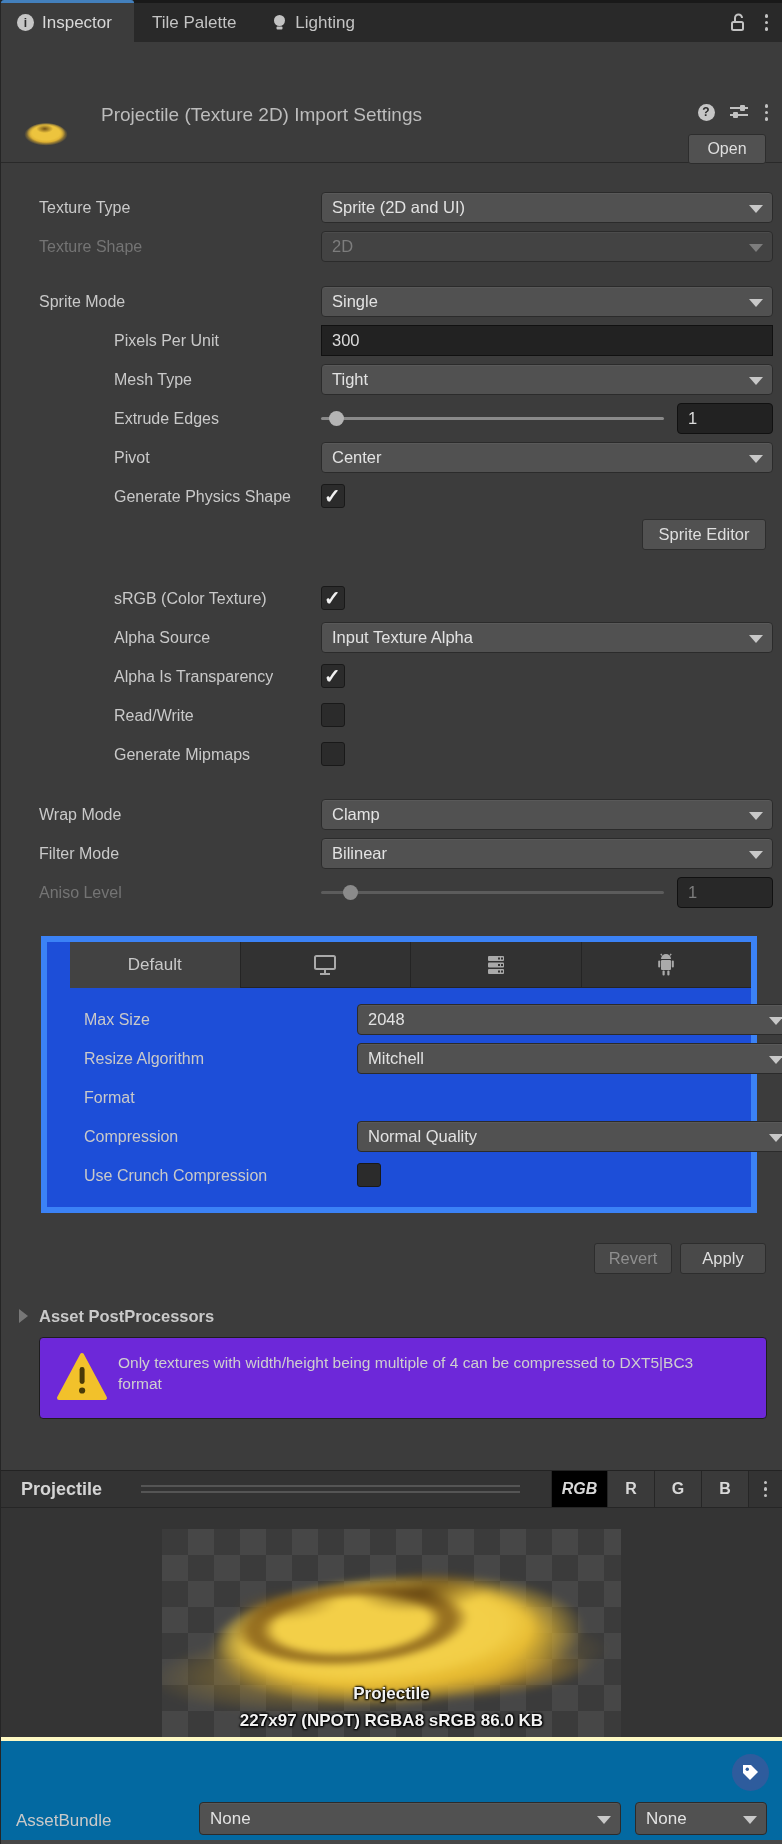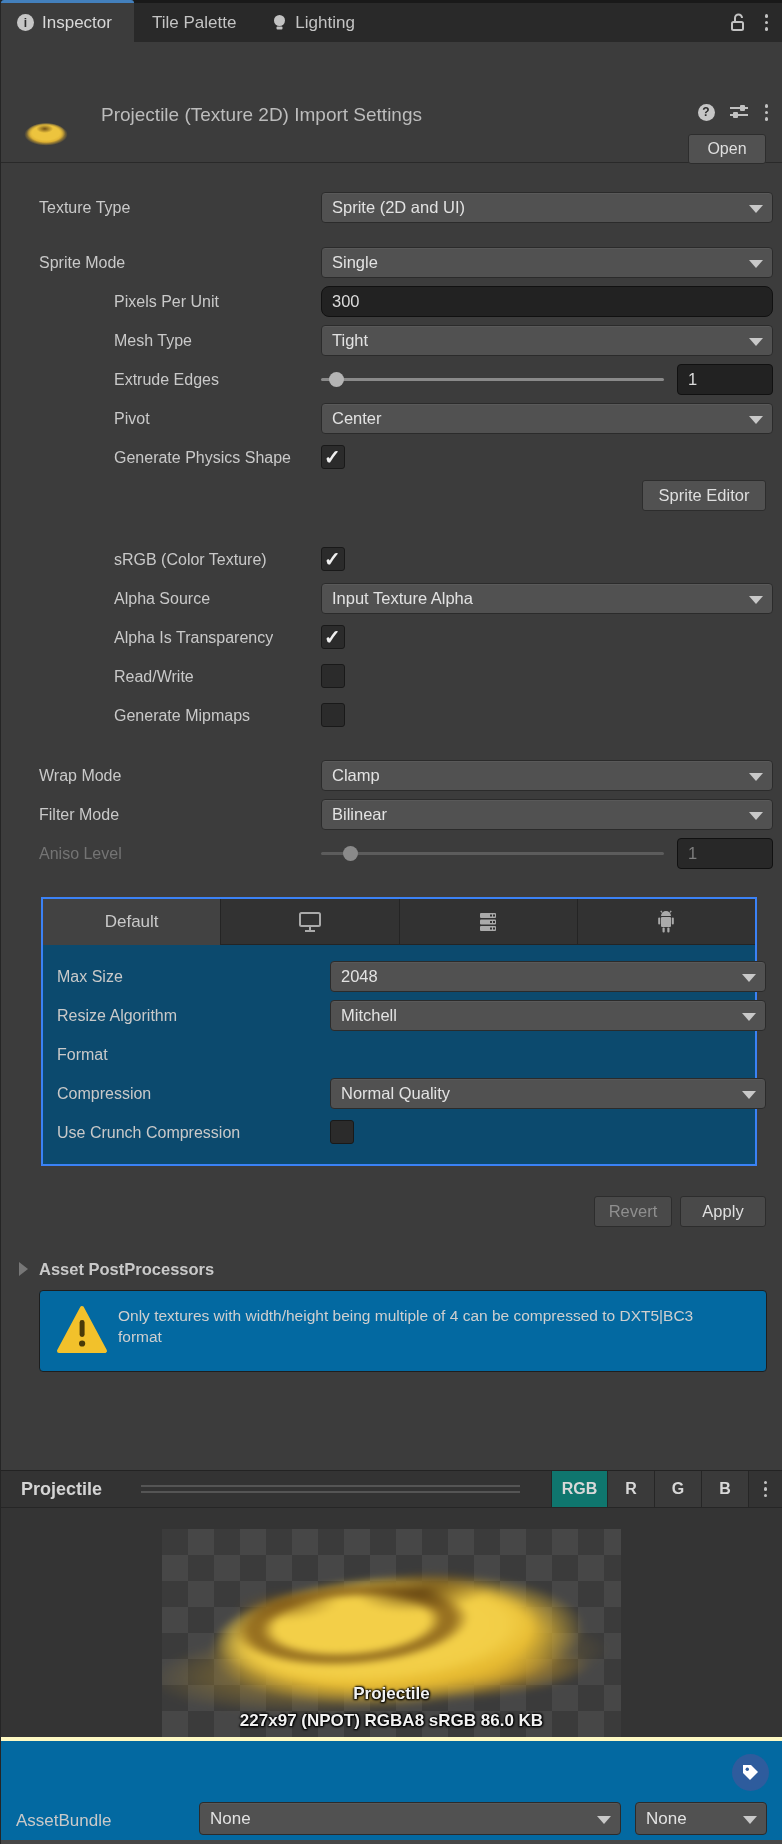--- a/index.html
+++ b/index.html
@@ -52,21 +52,21 @@
   .ctrl{position:absolute;left:320px;width:452px;top:4px;height:31px;}
 
   .dd{position:absolute;inset:0;background:#515151;border:1px solid #2b2b2b;border-radius:4px;
       display:flex;align-items:center;padding:0 10px;font-size:16.5px;color:#e2e2e2;
       box-shadow:inset 0 1px 0 rgba(255,255,255,.05);}
   .dd .arrow{position:absolute;right:9px;top:50%;margin-top:-3px;width:0;height:0;
       border-left:7px solid transparent;border-right:7px solid transparent;border-top:8px solid #c8c8c8;}
   .dd.disabled{background:#434343;color:#7d7d7d;}
   .dd.disabled .arrow{border-top-color:#7d7d7d;}
 
-  .tfield{position:absolute;inset:0;background:#222222;border:1px solid #111;border-radius:8px;
+  .tfield{position:absolute;inset:0;background:#222222;border:1px solid #111;border-radius:0;
       display:flex;align-items:center;padding:0 10px;font-size:16.5px;color:#dcdcdc;}
 
   .checkbox{position:absolute;left:0;top:3px;width:24px;height:24px;background:#2b2b2b;
       border:1px solid #191919;border-radius:3px;}
   .checkbox.checked:after{content:"✓";position:absolute;left:2px;top:-1px;color:#f0f0f0;
       font-size:20px;font-weight:bold;}
 
   .slider{position:absolute;left:0;width:343px;top:0;height:31px;}
   .slider .track{position:absolute;left:0;right:0;top:14px;height:3px;background:#8a8a8a;border-radius:2px;}
   .slider .knob{position:absolute;top:8px;width:15px;height:15px;border-radius:50%;background:#b4b4b4;}
@@ -84,57 +84,57 @@
   .sprite-editor-btn{position:absolute;right:16px;top:3px;width:124px;height:31px;font-size:16.5px;}
 
   .foldout{position:relative;height:39px;}
   .foldout .tri{position:absolute;left:18px;top:50%;transform:translateY(-50%);width:0;height:0;}
   .tri.open{border-left:7px solid transparent;border-right:7px solid transparent;border-top:9px solid #9a9a9a;}
   .tri.closed{border-top:7px solid transparent;border-bottom:7px solid transparent;border-left:9px solid #777;}
   .foldout .ftext{position:absolute;left:38px;top:50%;transform:translateY(-50%);font-size:16.5px;color:#cfcfcf;}
   .foldout .ftext.bold{font-weight:bold;color:#c9c9c9;text-align:right;}
 
   
-  .platform-box{margin:0 26px 0 40px;width:716px;border:2px solid #3b82f6;background:#0c4a6e;}
+  .platform-box{margin:0 26px 0 40px;width:716px;border:6px solid #3b82f6;background:#1d4ed8;padding-left:23px;}
   .ptabs{display:flex;height:46px;background:#303030;}
   .ptab{flex:1;display:flex;align-items:center;justify-content:center;background:#323232;
         border-right:1px solid #242424;border-bottom:1px solid #242424;color:#c9c9c9;font-size:17px;}
   .ptab:last-child{border-right:none;}
   .ptab.active{background:#424242;border-bottom:none;}
   .pbody{padding:12px 0;}
   .platform-box .label{left:14px;max-width:272px;}
   .platform-box .ctrl{left:287px;width:436px;}
   .platform-box .checkbox{left:0;}
   .picon{opacity:.85;}
 
   
   .actions{position:relative;height:31px;margin-top:30px;}
   .actions .btn{position:absolute;top:0;height:31px;font-size:16.5px;}
   .revert{right:110px;width:78px;color:#8f8f8f;background:#494949;}
   .apply{right:16px;width:86px;background:#494949;}
 
   
-  .warnbox{margin:2px 16px 0 38px;width:728px;height:82px;background:#0369a1;
+  .warnbox{margin:2px 16px 0 38px;width:728px;height:82px;background:#6d28d9;
       border:1px solid #1e1e1e;border-radius:4px;position:relative;}
   .warn-tri{position:absolute;left:16px;top:14px;}
   .warn-text{position:absolute;left:78px;top:14px;width:620px;font-size:15.5px;
       line-height:21px;color:#cfcfcf;}
 
   
   .pv-header{position:absolute;top:1470px;left:0;right:0;height:38px;background:#333333;
       border-top:1px solid #232323;border-bottom:1px solid #262626;}
   .pv-title{position:absolute;left:20px;top:50%;transform:translateY(-50%);
       font-size:18px;font-weight:bold;color:#d4d4d4;}
   .pv-grip{position:absolute;left:140px;right:262px;top:14px;}
   .pv-grip i{display:block;height:2px;background:#555;margin-bottom:4px;}
   .pv-channels{position:absolute;right:0;top:0;bottom:0;display:flex;align-items:stretch;}
   .chan{display:flex;align-items:center;justify-content:center;width:47px;background:#3a3a3a;
         border-left:1px solid #262626;font-size:16px;font-weight:bold;color:#d8d8d8;}
   .chan.rgb{width:56px;}
-  .chan.active{background:#0f766e;}
+  .chan.active{background:#000000;font-style:italic;}
   .pv-kebab{display:flex;align-items:center;justify-content:center;width:34px;border-left:1px solid #262626;}
 
   .pv-area{position:absolute;top:1508px;left:0;right:0;height:229px;background:#343434;}
   .checker{position:absolute;left:161px;top:21px;width:459px;height:208px;
       background:repeating-conic-gradient(#474747 0 25%, #3b3b3b 0 50%);
       background-size:52px 52px;overflow:hidden;}
   .sprite{position:absolute;inset:-6px;
       background:
         radial-gradient(ellipse 19% 13% at 57% 32%, rgba(94,64,18,.9), rgba(94,64,18,0) 72%),
         radial-gradient(ellipse 31% 24% at 42% 45%, rgba(233,186,52,0) 50%, rgba(128,90,26,.8) 60% 67%, rgba(128,90,26,0) 78%),
@@ -222,20 +222,29 @@
 
     <div class="row">
       <span class="label">Texture Type</span>
       <div class="ctrl">
           <div class="dd">
             <span>Sprite (2D and UI)</span>
             <span class="arrow"></span>
           </div>
         </div>
     </div>
+    <div class="row">
+      <span class="label dim">Texture Shape</span>
+      <div class="ctrl">
+          <div class="dd disabled">
+            <span>2D</span>
+            <span class="arrow"></span>
+          </div>
+        </div>
+    </div>
 
     <div class="spacer16"></div>
 
     <div class="row">
       <span class="label">Sprite Mode</span>
       <div class="ctrl">
           <div class="dd">
             <span>Single</span>
             <span class="arrow"></span>
           </div>

